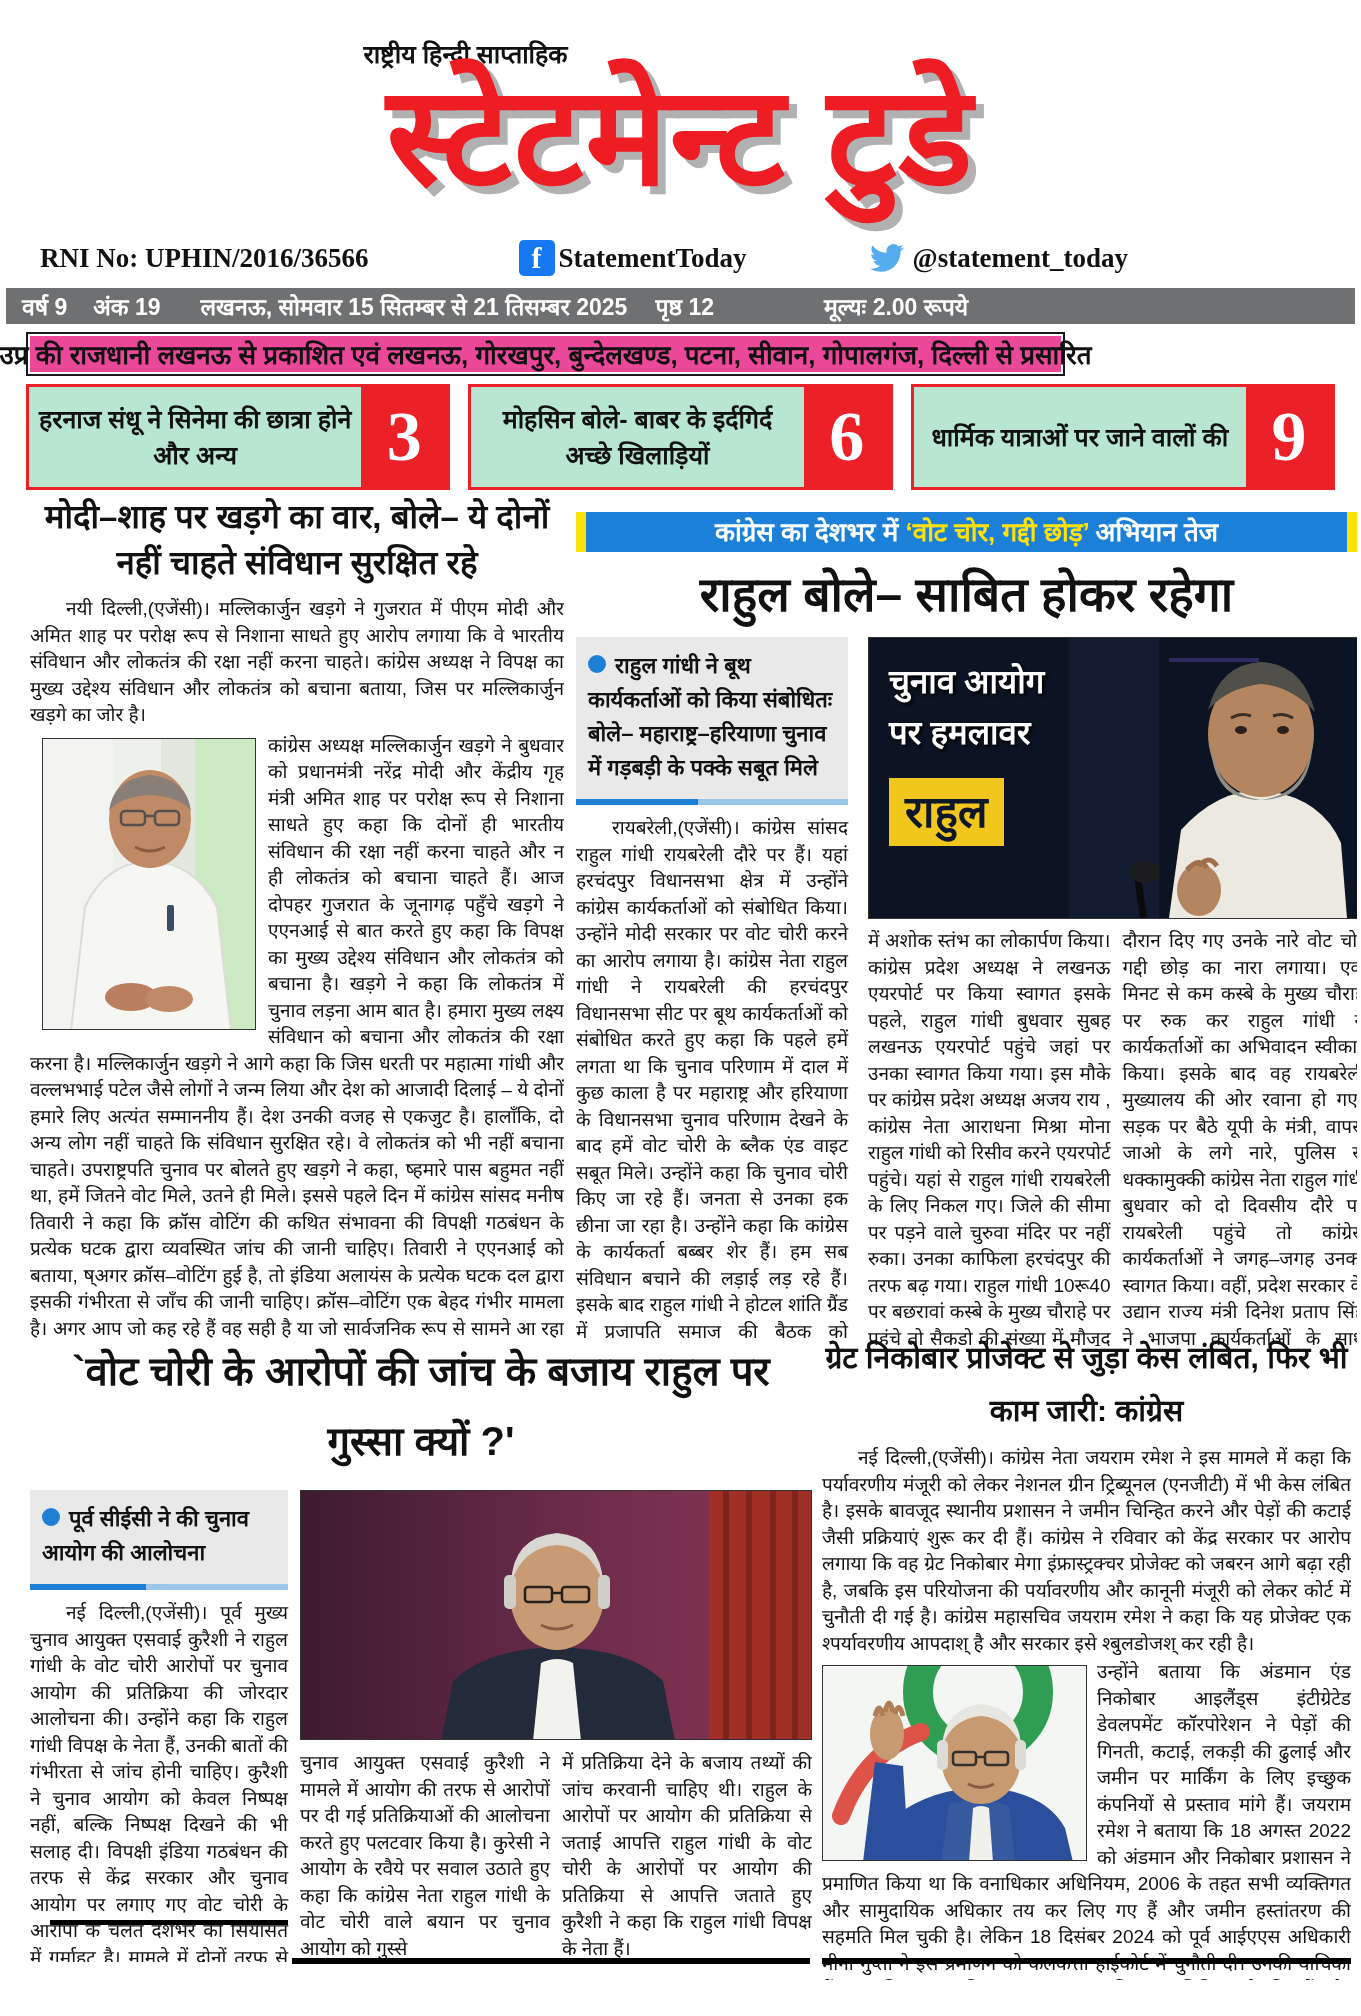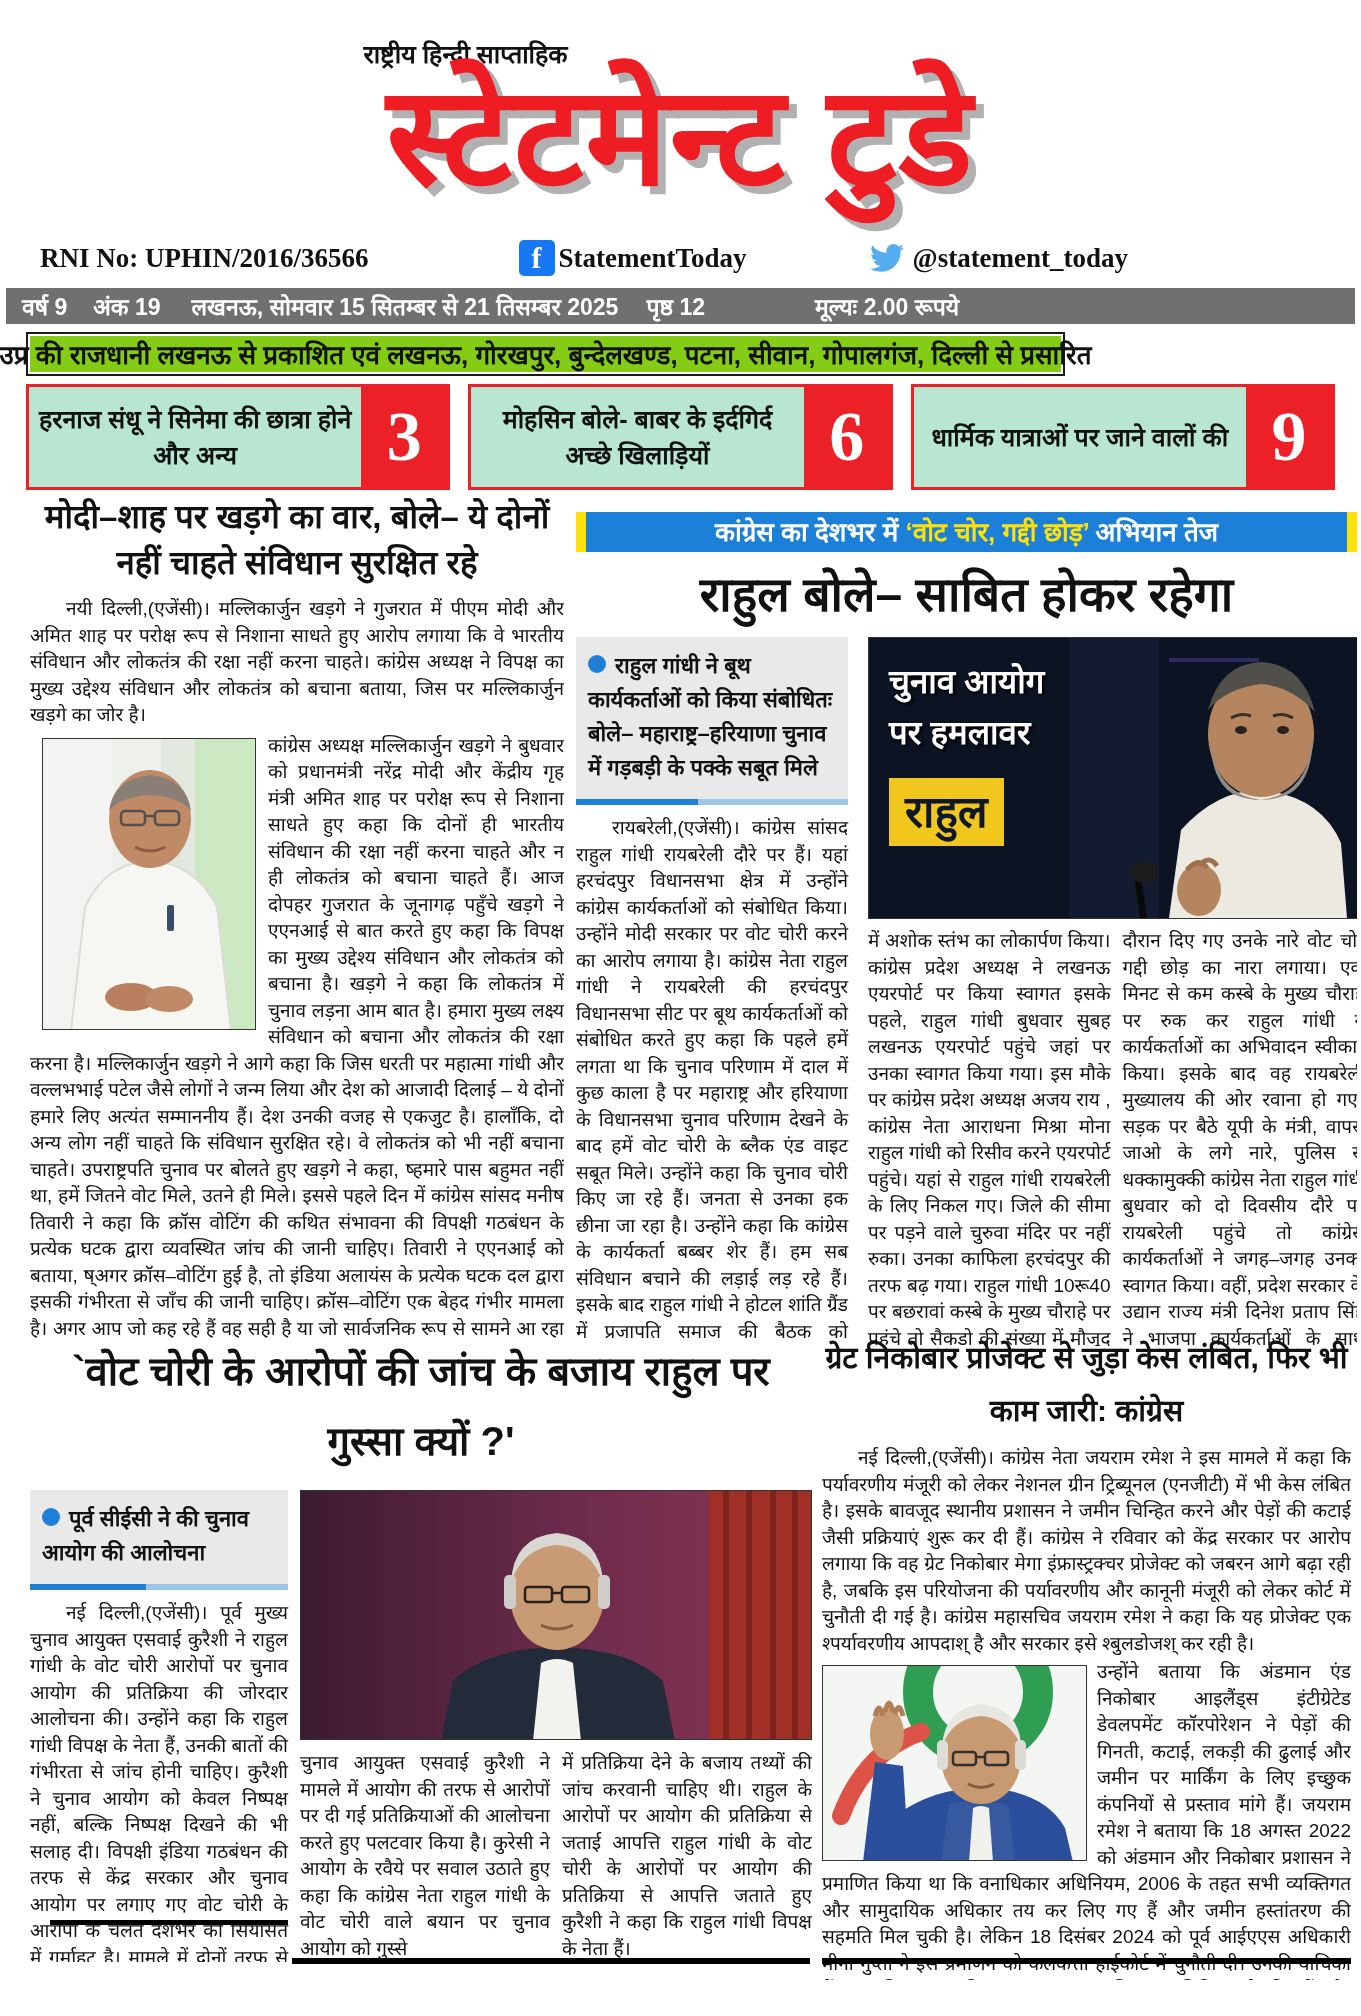--- a/index.html
+++ b/index.html
@@ -16,23 +16,23 @@
     font-size:138px; font-weight:800; line-height:1.25; color:#ee1c23;
     text-shadow: 8px 8px 0 #b1b1b1; letter-spacing:2px; white-space:nowrap;
   }
   .social-row { position:absolute; top:240px; left:40px; right:10px; display:flex; align-items:center; font-family:"Liberation Serif", serif; font-weight:bold; font-size:27px; }
   .fb-group { display:flex; align-items:center; margin-left:150px; }
   .fb-badge { width:36px; height:36px; background:#1877f2; color:#fff; border-radius:5px; display:flex; align-items:center; justify-content:center; font-family:"Liberation Serif",serif; font-size:30px; font-weight:bold; margin-right:4px; }
   .tw-group { display:flex; align-items:center; margin-left:120px; }
   .tw-bird { width:40px; height:34px; margin-right:6px; }
   
   .dateline { position:absolute; top:288px; left:6px; width:1349px; height:36px; background:#6f7071; color:#fff; font-weight:bold; font-size:23px; display:flex; align-items:center; padding:0 16px; white-space:nowrap; }
-  .dl-issue { margin-left:26px; } .dl-date { margin-left:31px; } .dl-pages { margin-left:28px; } .dl-price { margin-left:110px; }
-  
-  .pubbox { position:absolute; top:332px; left:26px; width:1039px; height:44px; border:2px solid #1a1a1a; box-shadow:0 0 0 2px #fff inset; background:#84cc16; display:flex; align-items:center; justify-content:center; font-size:26px; font-weight:bold; white-space:nowrap; }
+  .dl-issue { margin-left:26px; } .dl-date { margin-left:40px; } .dl-pages { margin-left:28px; } .dl-price { margin-left:110px; }
+  
+  .pubbox { position:absolute; top:332px; left:26px; width:1039px; height:44px; border:2px solid #1a1a1a; box-shadow:0 0 0 2px #fff inset; background:#ec4899; display:flex; align-items:center; justify-content:center; font-size:26px; font-weight:bold; white-space:nowrap; }
   
   .teasers { position:absolute; top:384px; left:26px; width:1309px; height:106px; display:flex; gap:18px; }
   .teaser { flex:1; border:3px solid #ec2127; display:flex; background:#b9e6d1; }
   .teaser-text { flex:1; display:flex; align-items:center; justify-content:center; text-align:center; font-size:25px; font-weight:bold; line-height:1.45; padding:2px 8px; }
   .teaser-num { width:86px; background:#ec2127; color:#fff; font-family:"Liberation Serif",serif; font-size:70px; font-weight:bold; display:flex; align-items:center; justify-content:center; }
   
   .bodytext { font-size:19px; line-height:26.5px; text-align:justify; }
   .indent { text-indent:36px; }
   .infobox { background:#e9e9e9; padding:12px 10px 14px 12px; font-size:22px; font-weight:bold; line-height:1.55; }
   .dot { display:inline-block; width:18px; height:18px; border-radius:50%; background:#1e7fd6; margin-right:9px; }

